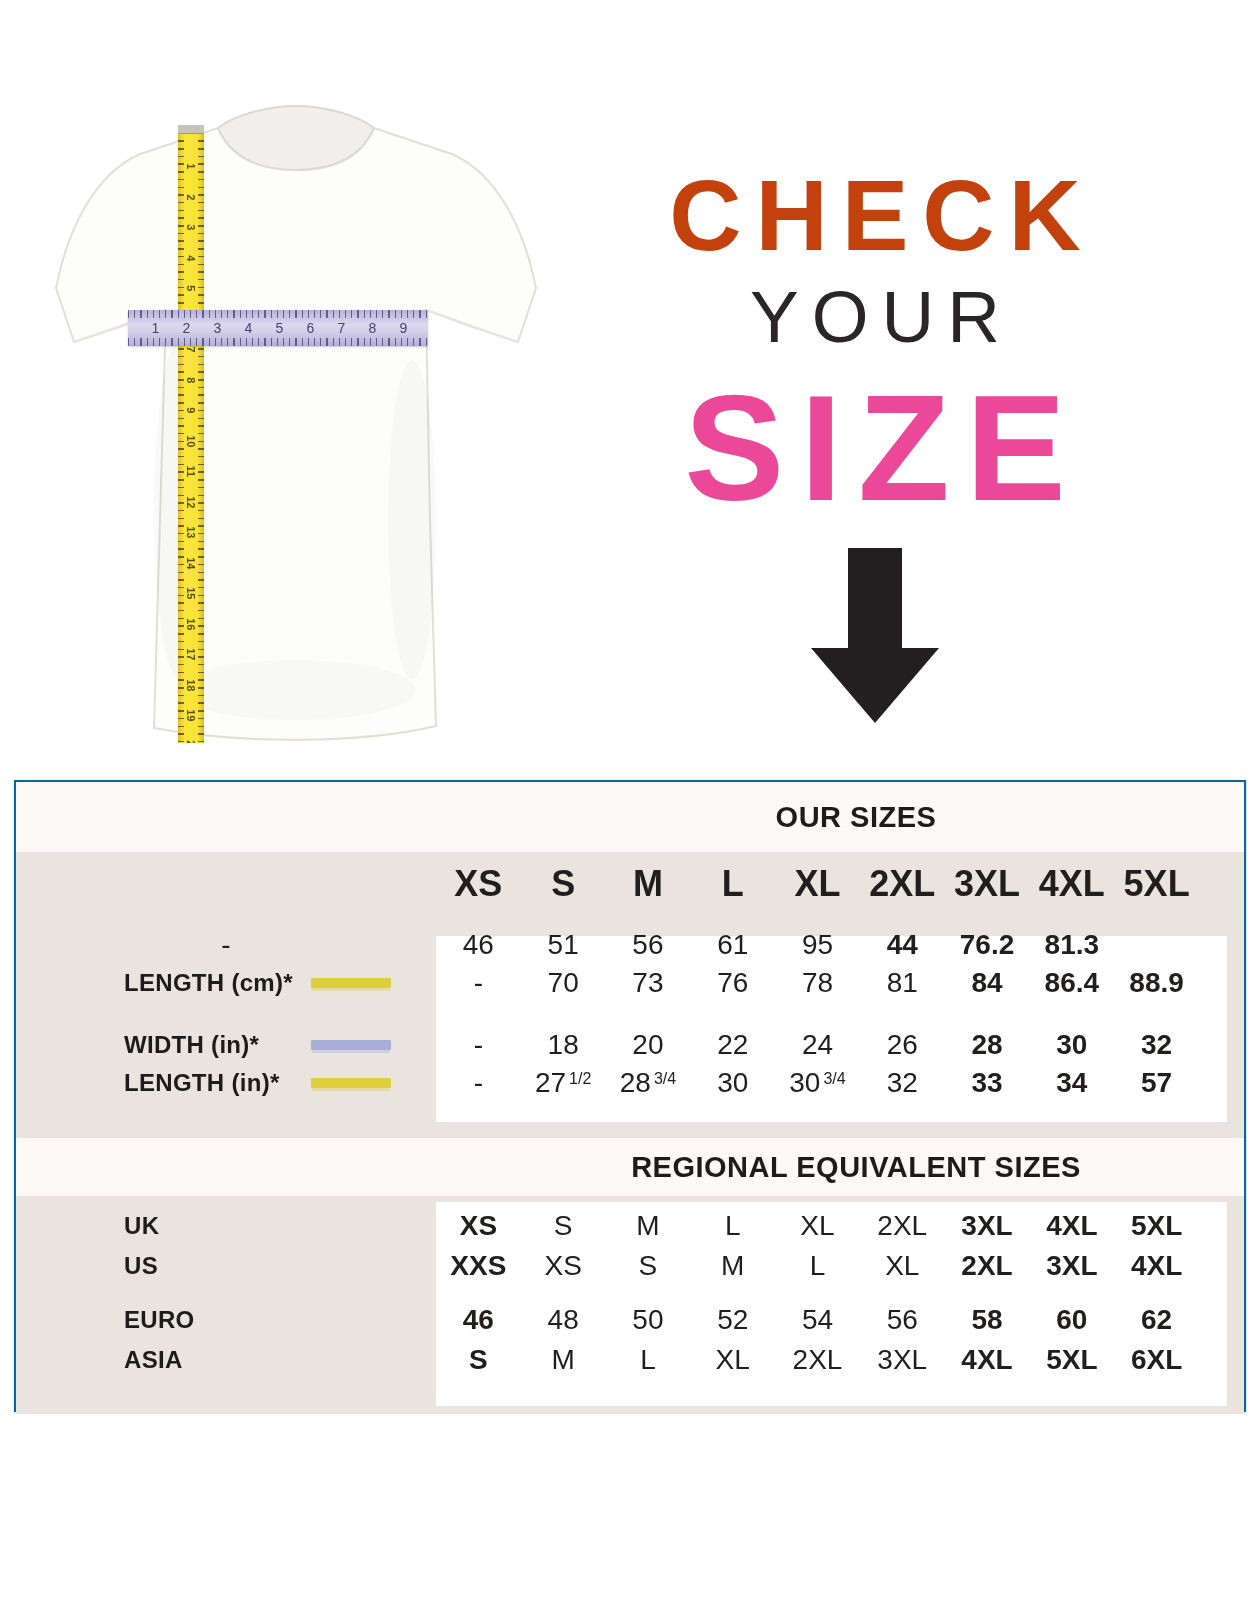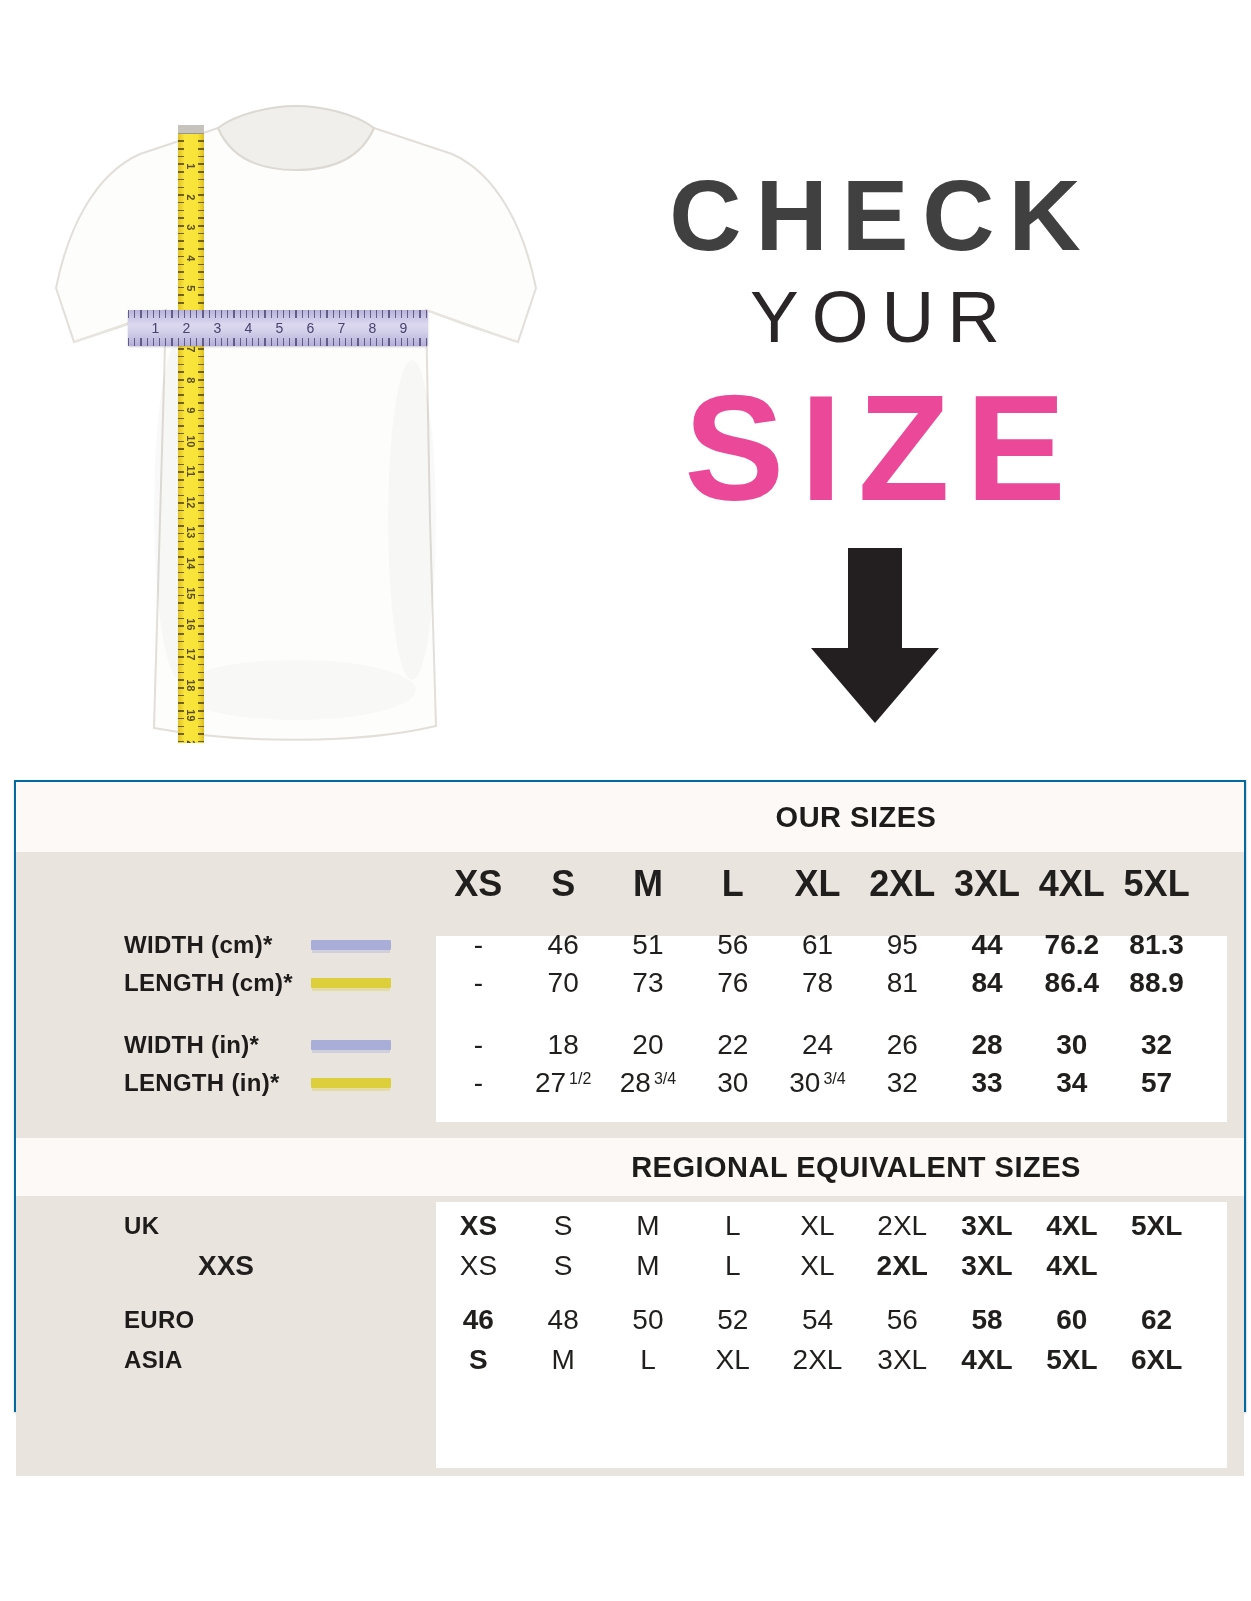--- a/index.html
+++ b/index.html
@@ -41,21 +41,21 @@
   .hruler-ticks-t, .hruler-ticks-b {
     position:absolute; left:0; right:0; height:8px;
     background: repeating-linear-gradient(to right, rgba(75,68,115,.8) 0 1.2px, transparent 1.2px 6.2px);
   }
   .hruler-ticks-t { top:0; } .hruler-ticks-b { bottom:0; }
   .hruler-nums { position:absolute; left:12px; top:10px; display:flex; }
   .hruler-nums span { width:31px; text-align:center; font-size:14px; color:#49426e; }
 
   
   .hero { position:absolute; left:600px; top:165px; width:550px; text-align:center; }
-  .hero-check { font-size:100px; line-height:1; font-weight:700; letter-spacing:14px; text-indent:14px; color:#404040; }
+  .hero-check { font-size:100px; line-height:1; font-weight:700; letter-spacing:14px; text-indent:14px; color:#c2410c; }
   .hero-your  { margin-top:15px; font-size:73px; line-height:1; font-weight:400; letter-spacing:13px; text-indent:13px; color:#2a2628; }
   .hero-size  { margin-top:20px; font-size:150px; line-height:1; font-weight:700; letter-spacing:16px; text-indent:16px; color:#ec4899; }
   .arrow { margin:25px auto 0 auto; width:128px; height:175px; position:relative; }
   .arrow-stem { position:absolute; left:37px; top:0; width:54px; height:103px; background:#231f20; }
   .arrow-head { position:absolute; left:0; top:100px; width:0; height:0;
     border-left:64px solid transparent; border-right:64px solid transparent; border-top:75px solid #231f20; }
 
   
   .size-table {
     position:absolute; left:14px; top:780px; width:1232px; height:632px;
@@ -65,21 +65,21 @@
   .trow-our { height:70px; background:#fcf9f6; }
   .trow-reg { height:58px; background:#fcf9f6; }
   .ttl { width:100%; padding-left:497px; padding-right:45px; text-align:center; font-weight:700; font-size:29px; letter-spacing:0.5px; color:#1d1c1a; }
 
   .grid { display:grid; grid-template-columns:420px repeat(9,1fr); padding-right:45px; align-items:center; }
   .shead { height:64px; background:#eae4de; }
   .shead .c { font-size:36px; font-weight:700; }
 
   .section { position:relative; background:#eae4de; }
   .sec-meas { height:222px; padding-top:10px; }
-  .sec-reg  { height:280px; padding-top:10px; }
+  .sec-reg  { height:218px; padding-top:10px; }
   .panel { position:absolute; background:#ffffff; left:420px; right:17px; }
   .panel-meas { top:20px; bottom:16px; }
   .panel-reg  { top:6px;  bottom:8px; }
   .grid-r { position:relative; z-index:1; }
 
   .mrow { height:38px; }
   .rrow { height:40px; }
   .spacer-m { height:24px; }
   .spacer-r { height:14px; }
 
@@ -178,24 +178,20 @@
     <div class="c">2XL</div>
     <div class="c">3XL</div>
     <div class="c">4XL</div>
     <div class="c">5XL</div>
   </div>
 
   <div class="section sec-meas">
     <div class="panel panel-meas"></div>
 
     <div class="grid grid-r mrow">
-      <div class="labelcell">
-        <span class="rlabel">WIDTH (cm)*</span>
-        <span class="legend legend-purple"></span>
-      </div>
       <div class="c">-</div>
       <div class="c">46</div>
       <div class="c">51</div>
       <div class="c">56</div>
       <div class="c">61</div>
       <div class="c">95</div>
       <div class="c bold">44</div>
       <div class="c bold">76.2</div>
       <div class="c bold">81.3</div>
     </div>
@@ -267,20 +263,23 @@
       <div class="c">M</div>
       <div class="c">L</div>
       <div class="c">XL</div>
       <div class="c">2XL</div>
       <div class="c bold">3XL</div>
       <div class="c bold">4XL</div>
       <div class="c bold">5XL</div>
     </div>
 
     <div class="grid grid-r rrow">
+      <div class="labelcell">
+          <span class="rlabel">US</span>
+        </div>
       <div class="c bold">XXS</div>
       <div class="c">XS</div>
       <div class="c">S</div>
       <div class="c">M</div>
       <div class="c">L</div>
       <div class="c">XL</div>
       <div class="c bold">2XL</div>
       <div class="c bold">3XL</div>
       <div class="c bold">4XL</div>
     </div>

